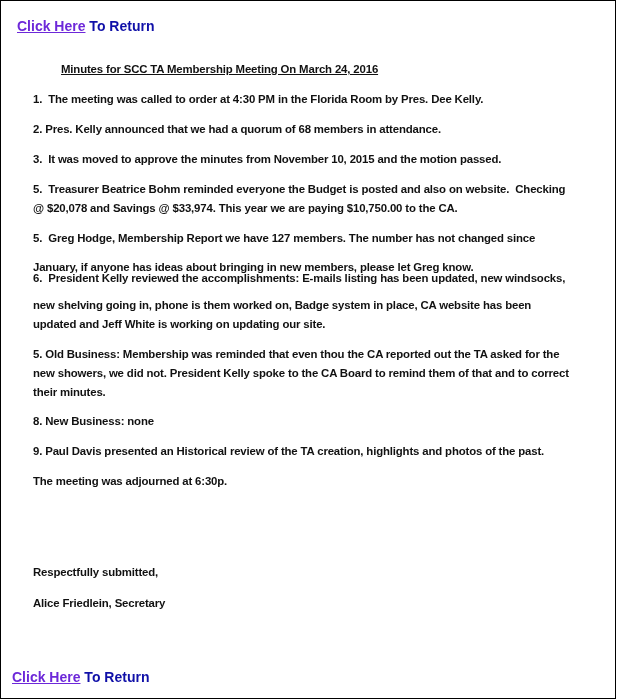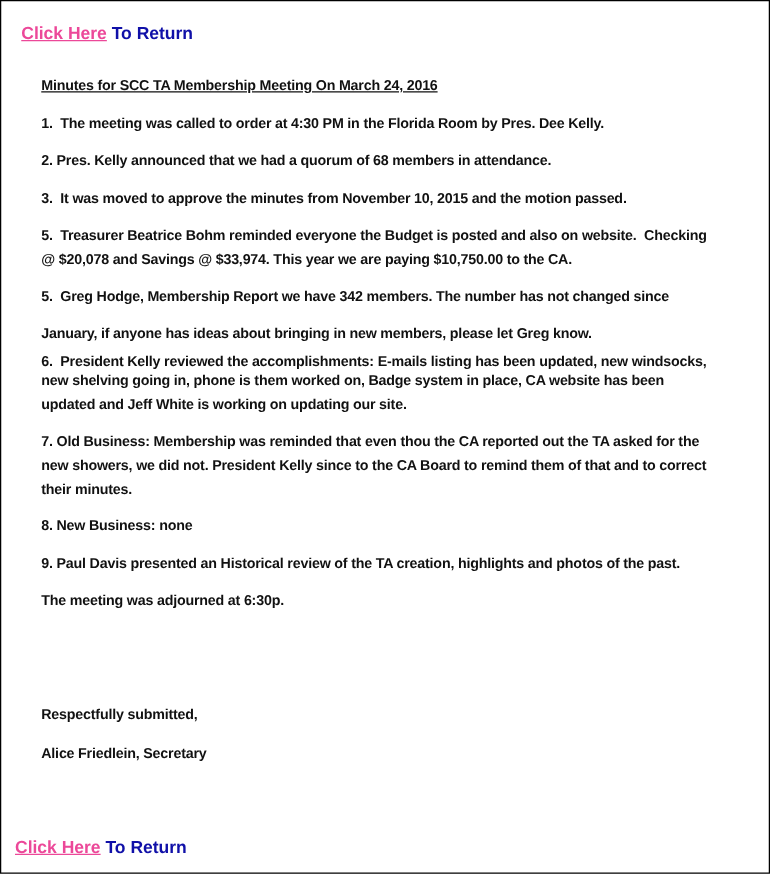--- a/index.html
+++ b/index.html
@@ -13,62 +13,62 @@
   }
   .return {
     position: absolute;
     font-family: "Liberation Sans", sans-serif;
     font-weight: bold;
     font-size: 14px;
     color: #1010a8;
     white-space: nowrap;
     line-height: 16px;
   }
-  .return a { color: #ec4899; text-decoration: underline; cursor: pointer; }
+  .return a { color: #6d28d9; text-decoration: underline; cursor: pointer; }
   .return-top { left: 17px; top: 18px; }
   .return-bottom { left: 12px; top: 669px; }
   .doc {
     position: absolute; left: 33px; top: 0;
     font-family: "Liberation Sans", sans-serif;
     font-weight: bold;
     font-size: 11.4px;
     letter-spacing: -0.15px;
     color: #111111;
   }
   .line { position: absolute; left: 0; white-space: pre; line-height: 14px; }
-  .title { text-decoration: underline; }
+  .title { text-decoration: underline; margin-left: 28px; }
 </style>
 </head>
 <body>
 
 <div class="frame"></div>
 
 <div class="return return-top">
   <a>Click Here</a><span> To Return</span>
 </div>
 
 <div class="doc">
   <div class="line title" style="top:62px">Minutes for SCC TA Membership Meeting On March 24, 2016</div>
 
   <div class="line" style="top:92px">1.  The meeting was called to order at 4:30 PM in the Florida Room by Pres. Dee Kelly.</div>
   <div class="line" style="top:122px">2. Pres. Kelly announced that we had a quorum of 68 members in attendance.</div>
   <div class="line" style="top:152px">3.  It was moved to approve the minutes from November 10, 2015 and the motion passed.</div>
 
   <div class="line" style="top:182px">5.  Treasurer Beatrice Bohm reminded everyone the Budget is posted and also on website.  Checking</div>
   <div class="line" style="top:201px">@ $20,078 and Savings @ $33,974. This year we are paying $10,750.00 to the CA.</div>
 
-  <div class="line" style="top:231px">5.  Greg Hodge, Membership Report we have 342 members. The number has not changed since</div>
+  <div class="line" style="top:231px">5.  Greg Hodge, Membership Report we have 127 members. The number has not changed since</div>
   <div class="line" style="top:260px">January, if anyone has ideas about bringing in new members, please let Greg know.</div>
 
-  <div class="line" style="top:283px">6.  President Kelly reviewed the accomplishments: E-mails listing has been updated, new windsocks,</div>
+  <div class="line" style="top:271px">6.  President Kelly reviewed the accomplishments: E-mails listing has been updated, new windsocks,</div>
   <div class="line" style="top:298px">new shelving going in, phone is them worked on, Badge system in place, CA website has been</div>
   <div class="line" style="top:317px">updated and Jeff White is working on updating our site.</div>
 
-  <div class="line" style="top:347px">7. Old Business: Membership was reminded that even thou the CA reported out the TA asked for the</div>
-  <div class="line" style="top:366px">new showers, we did not. President Kelly since to the CA Board to remind them of that and to correct</div>
+  <div class="line" style="top:347px">5. Old Business: Membership was reminded that even thou the CA reported out the TA asked for the</div>
+  <div class="line" style="top:366px">new showers, we did not. President Kelly spoke to the CA Board to remind them of that and to correct</div>
   <div class="line" style="top:385px">their minutes.</div>
 
   <div class="line" style="top:414px">8. New Business: none</div>
   <div class="line" style="top:444px">9. Paul Davis presented an Historical review of the TA creation, highlights and photos of the past.</div>
 
   <div class="line" style="top:474px">The meeting was adjourned at 6:30p.</div>
 
   <div class="line" style="top:565px">Respectfully submitted,</div>
   <div class="line" style="top:596px">Alice Friedlein, Secretary</div>
 </div>

